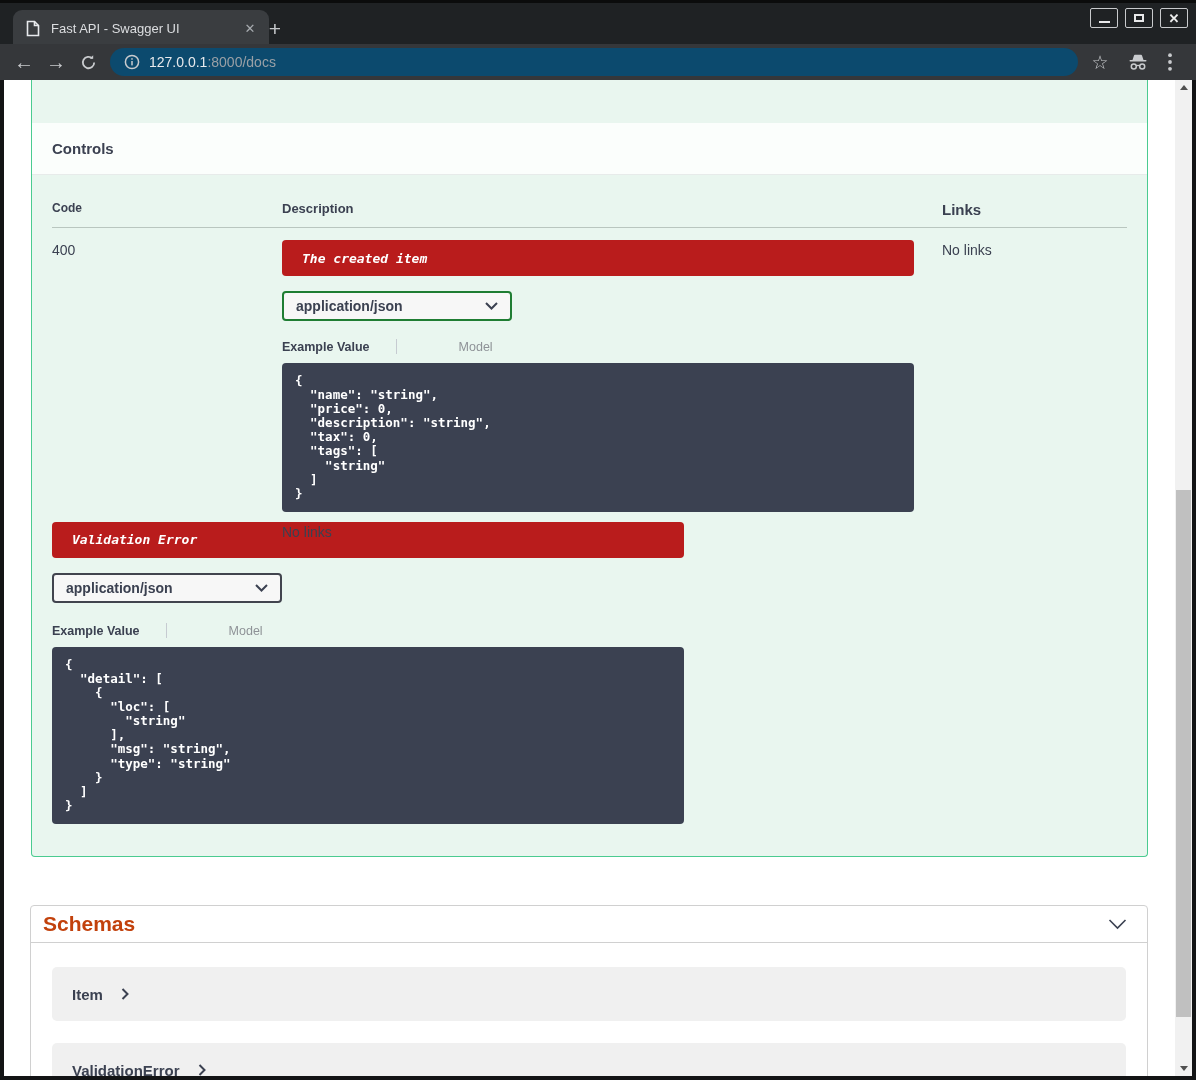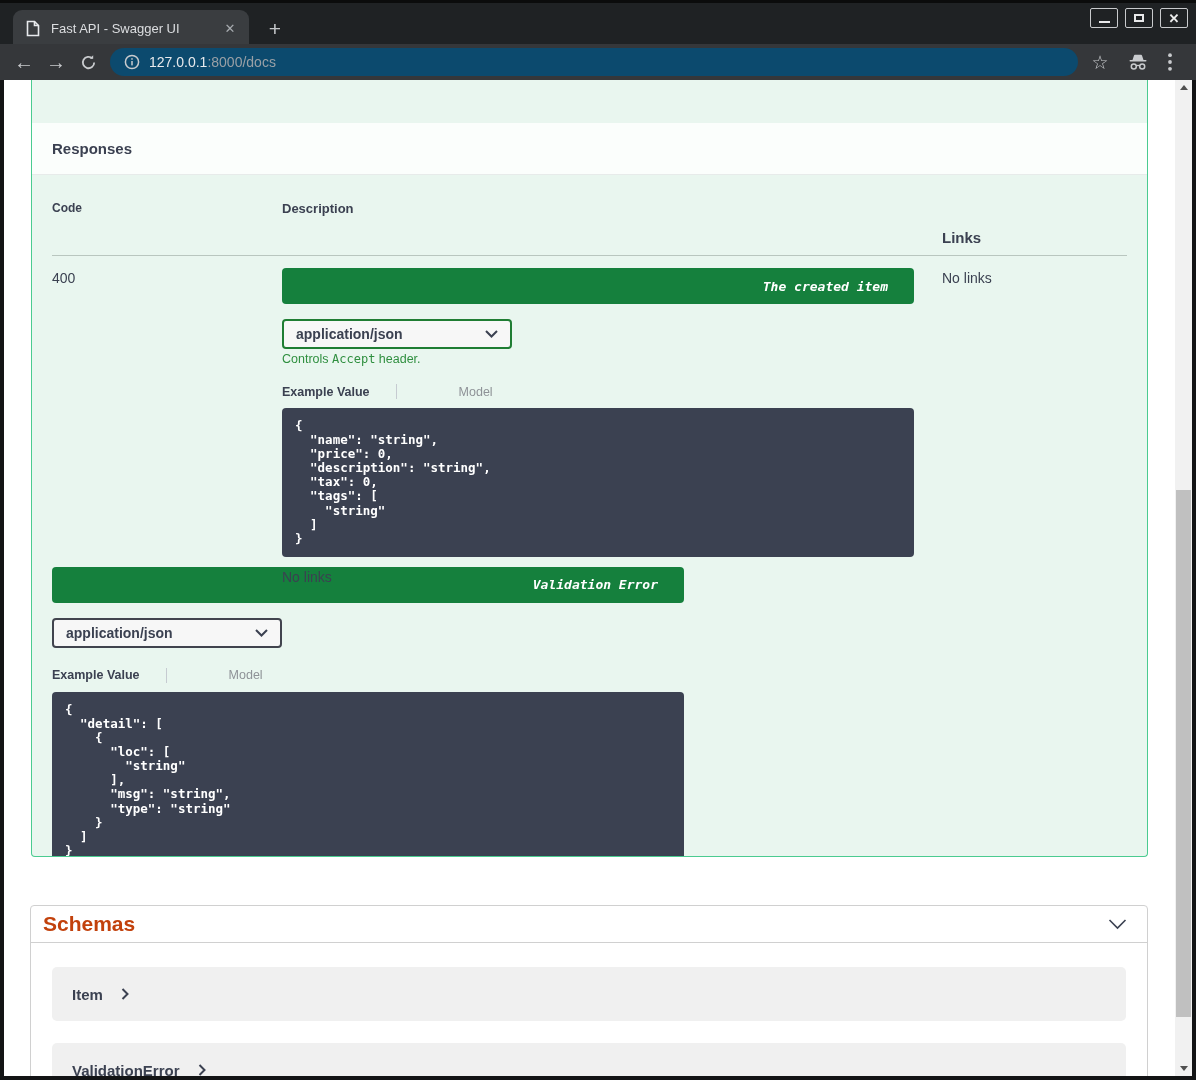--- a/index.html
+++ b/index.html
@@ -2,21 +2,21 @@
 <html><head>
 <meta charset="utf-8">
 <style>
   * { margin:0; padding:0; box-sizing:border-box; }
   html,body { width:1196px; height:1080px; background:#101112; font-family:"Liberation Sans", sans-serif; }
 
   .window { position:relative; width:1196px; height:1080px; background:#131415; overflow:hidden; }
 
   
   .titlebar { position:absolute; left:0; top:0; width:1196px; height:44px; background:#1f2224; border-top:3px solid #0b0c0c; }
-  .tab { position:absolute; left:13px; top:7px; width:236px; height:37px; background:#3a3d40; border-radius:9px 9px 0 0; display:flex; align-items:center; padding:0 10px 0 13px; }
+  .tab { position:absolute; left:13px; top:7px; width:256px; height:37px; background:#3a3d40; border-radius:9px 9px 0 0; display:flex; align-items:center; padding:0 10px 0 13px; }
   .tab-favicon { width:15px; height:18px; flex:0 0 auto; display:flex; align-items:center; }
   .tab-title { margin-left:10px; font-size:13px; color:#dcdee0; white-space:nowrap; overflow:hidden; flex:1; }
   .tab-close { margin-left:8px; color:#a7abaf; font-size:13px; width:18px; height:18px; display:flex; align-items:center; justify-content:center; border-radius:50%; cursor:default; }
   .newtab-btn { position:absolute; left:262px; top:13px; width:26px; height:26px; color:#c4c7ca; font-size:21px; font-weight:400; display:flex; align-items:center; justify-content:center; border-radius:50%; }
   .win-controls { position:absolute; right:8px; top:5px; display:flex; gap:7px; }
   .win-btn { width:28px; height:20px; border:1px solid #c9cbcd; border-radius:2px; display:flex; align-items:center; justify-content:center; }
   .glyph-min { width:11px; height:0; border-top:2px solid #e8e9ea; margin-top:7px; }
   .glyph-max { width:10px; height:8px; border:2px solid #e8e9ea; }
   .glyph-close { color:#eceded; font-size:13px; font-weight:bold; line-height:1; }
 
@@ -46,40 +46,40 @@
   .opblock-spacer { height:43px; }
   .section-header { height:52px; background:rgba(255,255,255,0.82); border-bottom:1px solid rgba(59,65,81,0.10);
                     display:flex; align-items:center; padding:0 20px; }
   .section-header h4 { font-size:15px; font-weight:bold; color:#3b4151; }
 
   .resp-table { padding:0 20px; }
   .resp-head { display:grid; grid-template-columns:230px 660px 1fr; padding-top:26px; padding-bottom:9px;
                border-bottom:1px solid #b9c6bf; }
   .col-code-h { font-size:12px; font-weight:bold; color:#3b4151; }
   .col-desc-h { font-size:13px; font-weight:bold; color:#3b4151; }
-  .col-links-h { font-size:15px; font-weight:bold; color:#3b4151;margin-top:28px; }
+  .col-links-h { font-size:15px; font-weight:bold; color:#3b4151; }
 
   .resp-row { display:grid; grid-template-columns:230px 660px 1fr; padding-top:12px; }
   .code-val { font-size:14px; color:#3b4151; padding-top:2px; }
   .no-links { font-size:14px; color:#3b4151; padding-top:2px; }
 
-  .desc-box { width:632px; height:36px; background:#15803d; border-radius:4px; display:flex; align-items:center;
-              padding:0 26px;justify-content:flex-end; }
+  .desc-box { width:632px; height:36px; background:#b91c1c; border-radius:4px; display:flex; align-items:center;
+              padding:0 20px; }
   .desc-box span { font-family:"DejaVu Sans Mono", monospace; font-size:13px; font-style:italic; font-weight:bold; color:#ffffff; }
 
   .media-select { margin-top:15px; width:230px; height:30px; background:#f7f7f7; border-radius:4px;
                   display:flex; align-items:center; justify-content:space-between; padding:0 12px; }
   .media-select.accept { border:2px solid #1f7d33; }
   .media-select.plain { border:2px solid #41444e; }
   .media-select .label { font-size:14px; font-weight:bold; color:#3b4151; }
 
   .accept-note { margin-top:3px; font-size:12.5px; color:#2f8f3f; }
   .accept-note .mono { font-family:"DejaVu Sans Mono", monospace; font-size:12px; }
 
-  .tabs-row { margin-top:18px; display:flex; align-items:center; height:15px;gap:16px; }
+  .tabs-row { margin-top:18px; display:flex; align-items:flex-end; height:15px;gap:16px; }
   .tab-example { font-size:12.5px; font-weight:bold; color:#3b4151; }
   .tab-sep { width:1px; height:15px; background:#c6cbd1; margin:0 10px; }
   .tab-model { font-size:12.5px; color:#8e9297;padding-left:36px; }
 
   .code-pre { margin-top:9px; width:632px; background:#3b4151; border-radius:4px; padding:11px 13px;
               font-family:"DejaVu Sans Mono", monospace; font-size:12.5px; line-height:14.1px;
               color:#ffffff; font-weight:bold; white-space:pre; }
   .row-gap { height:10px; }
   .block-bottom-pad { height:20px; }
 
@@ -168,21 +168,21 @@
           <circle cx="2" cy="15.8" r="1.9" fill="#c9cbce"></circle>
         </svg>
     </div>
   </div>
 
   <div class="viewport">
 
     <div class="opblock">
       <div class="opblock-spacer"></div>
       <div class="section-header">
-        <h4>Responses</h4>
+        <h4>Controls</h4>
       </div>
 
       <div class="resp-table">
         <div class="resp-head">
           <div class="col-code-h">Code</div>
           <div class="col-desc-h">Description</div>
           <div class="col-links-h">Links</div>
         </div>
 
         <div class="resp-row">
@@ -190,21 +190,20 @@
           <div>
             <div class="desc-box">
               <span>The created item</span>
             </div>
             <div class="media-select accept">
               <span class="label">application/json</span>
               <svg width="13" height="8" viewBox="0 0 13 8">
                   <path d="M1 1 l5.5 5.5 L12 1" fill="none" stroke="#3b4151" stroke-width="2"></path>
                 </svg>
             </div>
-            <div class="accept-note"><span>Controls </span><span class="mono">Accept</span><span> header.</span></div>
             <div class="tabs-row">
               <span class="tab-example">Example Value</span>
               <span class="tab-sep"></span>
               <span class="tab-model">Model</span>
             </div>
             <pre class="code-pre">{
   "name": "string",
   "price": 0,
   "description": "string",
   "tax": 0,

